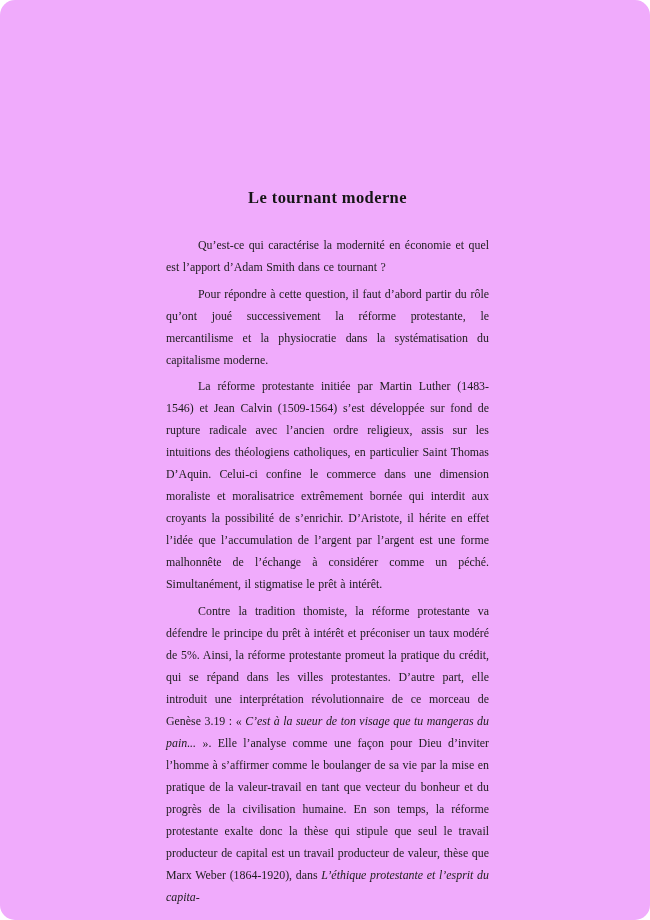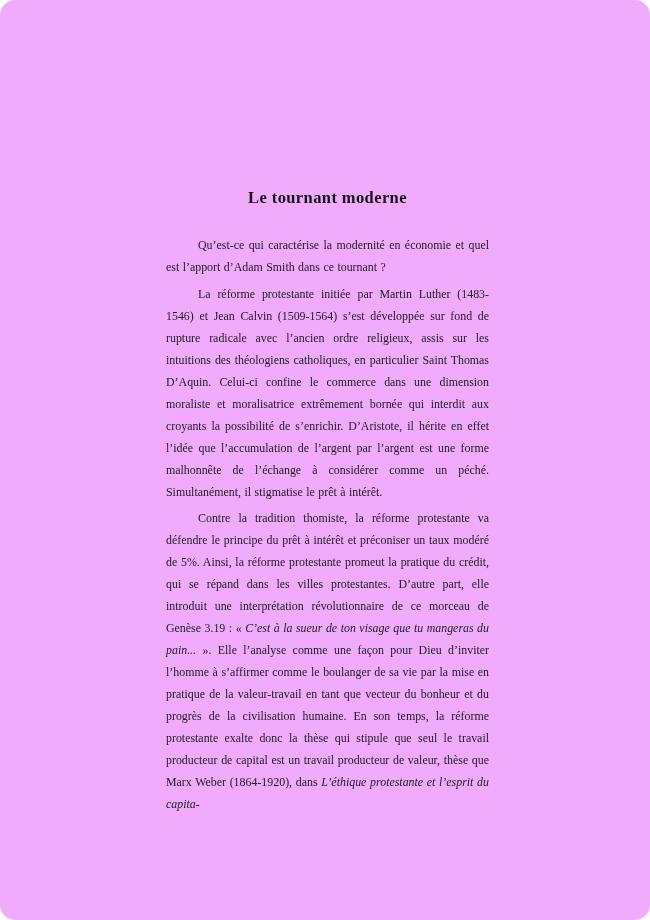--- a/index.html
+++ b/index.html
@@ -49,17 +49,18 @@
   }
 </style>
 </head>
 <body>
 
 <div class="page">
   <div class="text-block">
     <h1 class="chapter-title">Le tournant moderne</h1>
     <div class="body-text" id="body-text">
         <p><span>Qu’est-ce qui caractérise la modernité en économie et quel est l’apport d’Adam Smith dans ce tournant ?</span></p>
+        <p><span>Pour répondre à cette question, il faut d’abord partir du rôle qu’ont joué successivement la réforme protestante, le mercantilisme et la physiocratie dans la systématisation du capitalisme moderne.</span></p>
         <p><span>La réforme protestante initiée par Martin Luther (1483-1546) et Jean Calvin (1509-1564) s’est développée sur fond de rupture radicale avec l’ancien ordre religieux, assis sur les intuitions des théologiens catholiques, en particulier Saint Thomas D’Aquin. Celui-ci confine le commerce dans une dimension moraliste et moralisatrice extrêmement bornée qui interdit aux croyants la possibilité de s’enrichir. D’Aristote, il hérite en effet l’idée que l’accumulation de l’argent par l’argent est une forme malhonnête de l’échange à considérer comme un péché. Simultanément, il stigmatise le prêt à intérêt.</span></p>
         <p><span>Contre la tradition thomiste, la réforme protestante va défendre le principe du prêt à intérêt et préconiser un taux modéré de 5%. Ainsi, la réforme protestante promeut la pratique du crédit, qui se répand dans les villes protestantes. D’autre part, elle introduit une interprétation révolutionnaire de ce morceau de Genèse 3.19 : « </span><em>C’est à la sueur de ton visage que tu mangeras du pain...</em><span> ». Elle l’analyse comme une façon pour Dieu d’inviter l’homme à s’affirmer comme le boulanger de sa vie par la mise en pratique de la valeur-travail en tant que vecteur du bonheur et du progrès de la civilisation humaine. En son temps, la réforme protestante exalte donc la thèse qui stipule que seul le travail producteur de capital est un travail producteur de valeur, thèse que Marx Weber (1864-1920), dans </span><em>L’éthique protestante et l’esprit du capita-</em></p>
       </div>
   </div>
 </div>
 
 </body></html>

